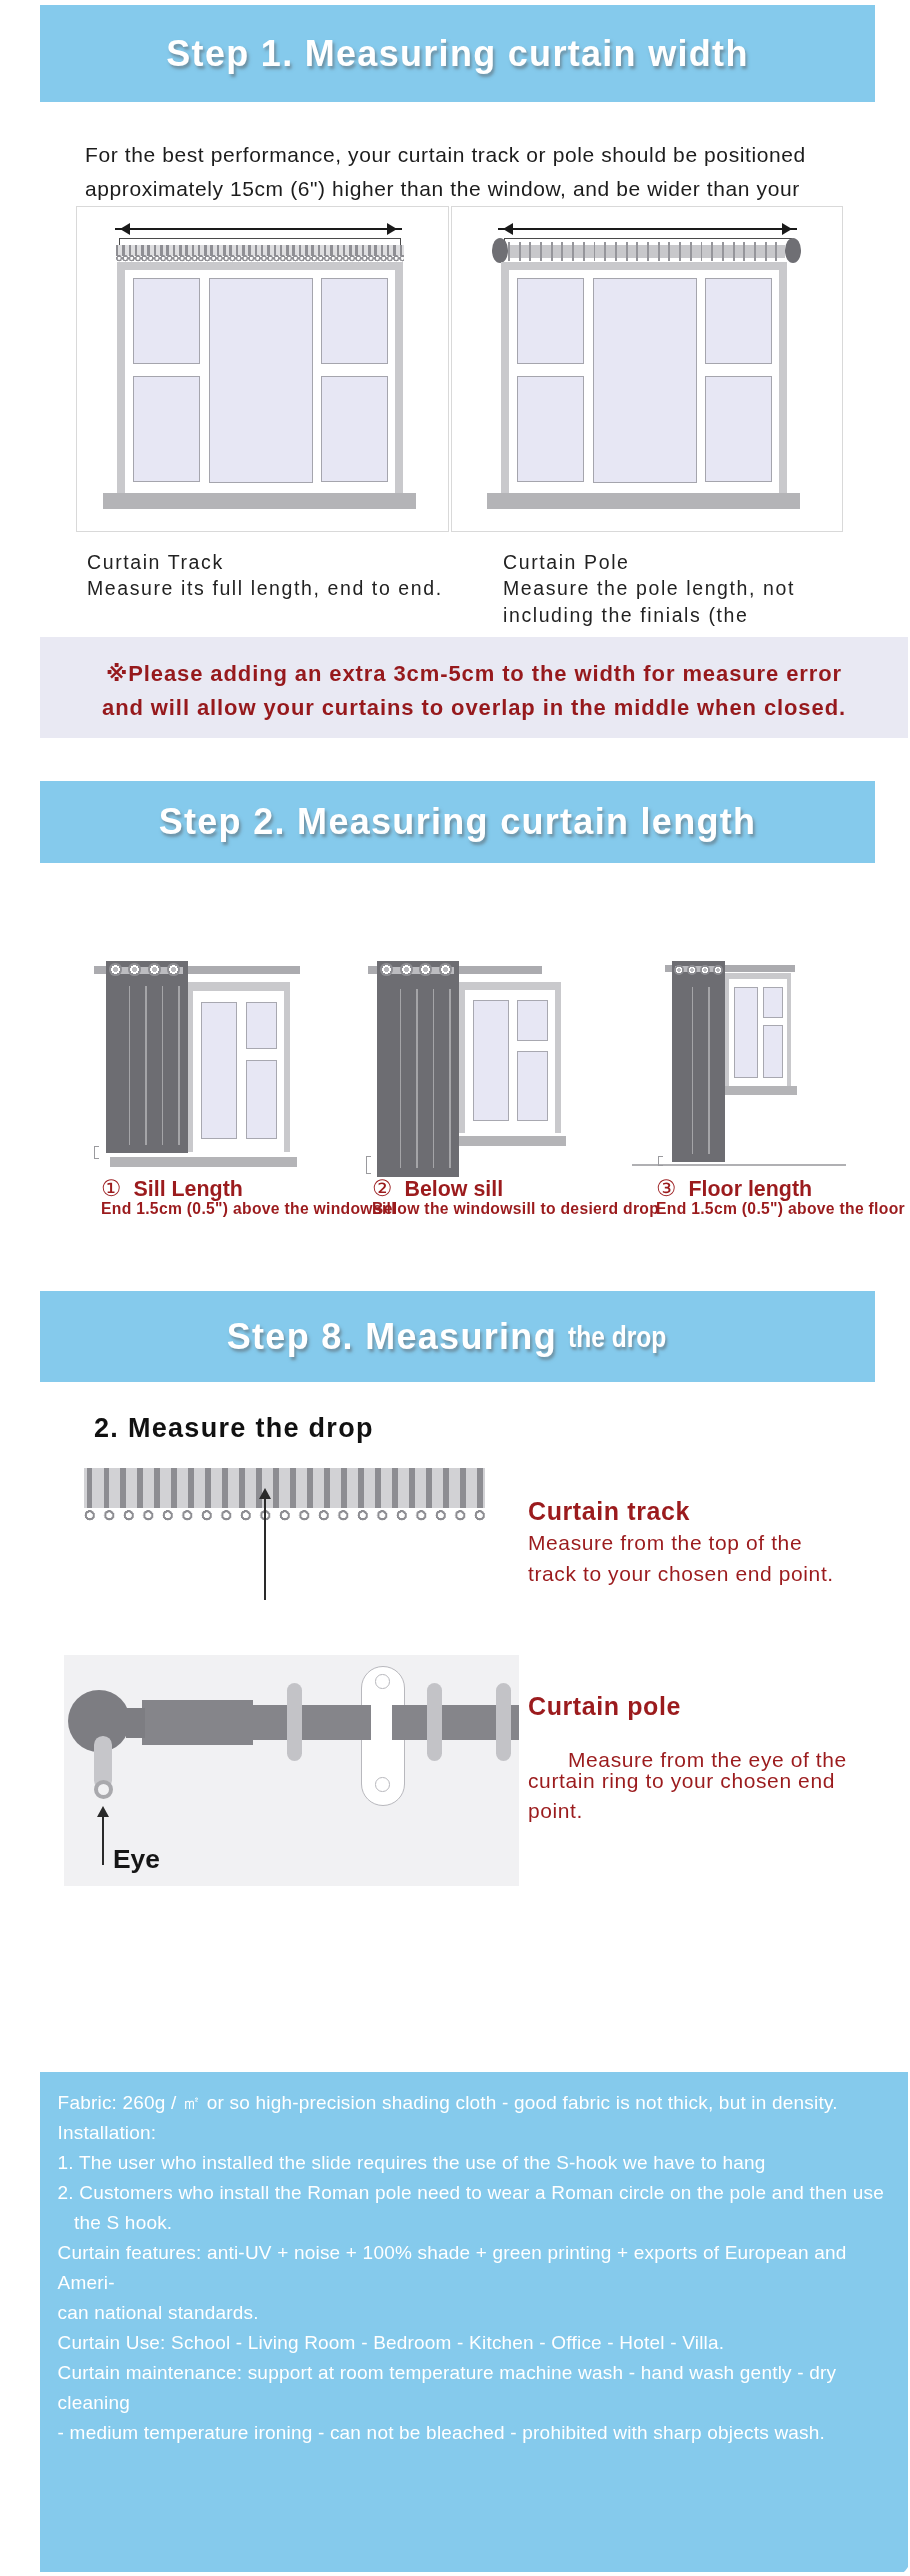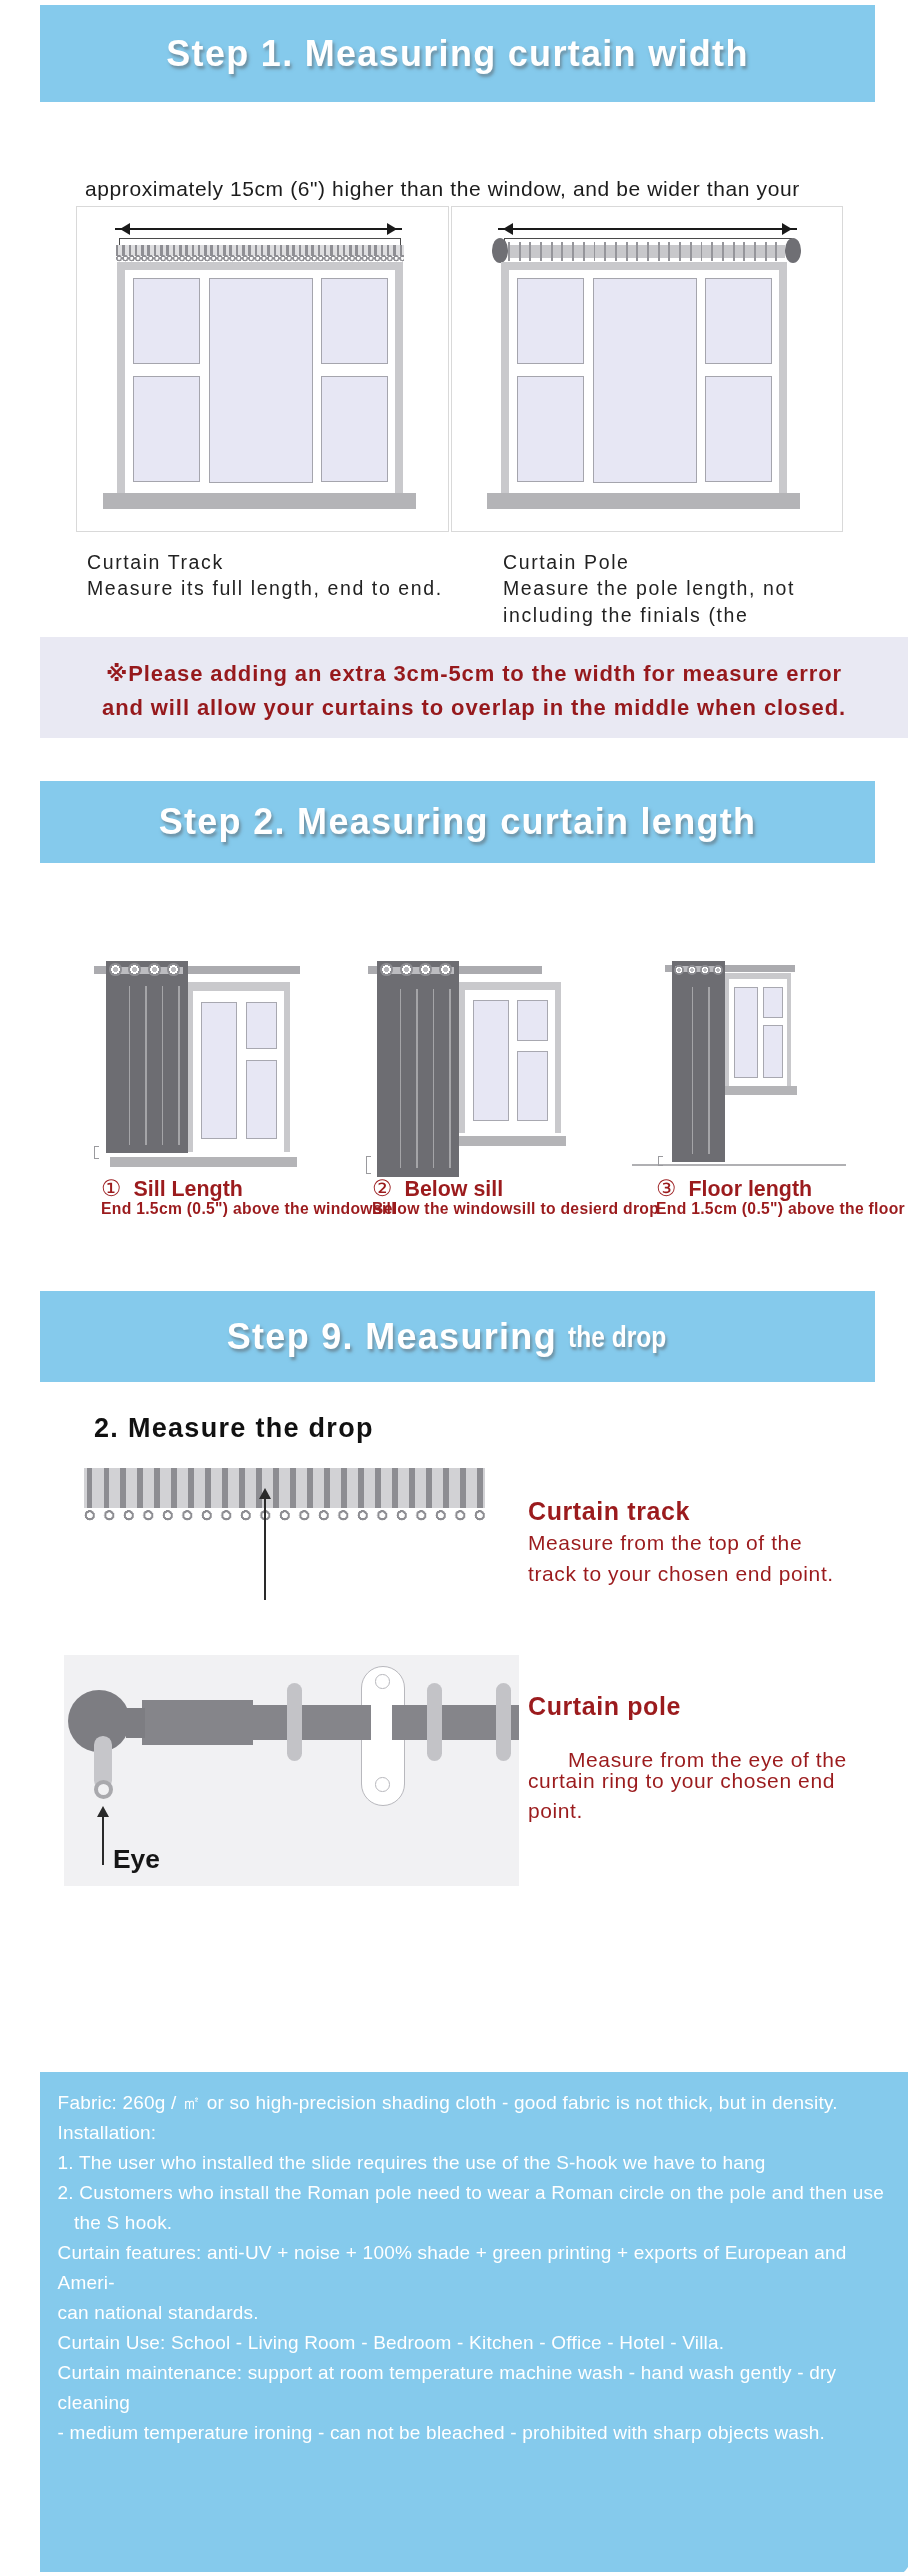--- a/index.html
+++ b/index.html
@@ -85,20 +85,21 @@
 </style>
 </head>
 <body>
 
 <div id="canvas">
 
   <div class="banner" style="top:5px;height:97px;">
     <span class="t">Step 1. Measuring curtain width</span>
   </div>
 
+  <div class="intro" style="left:85px;top:143px;">For the best performance, your curtain track or pole should be positioned</div>
   <div class="intro" style="left:85px;top:177px;">approximately 15cm (6") higher than the window, and be wider than your</div>
 
   <div class="dbox" style="left:76px;top:206px;width:371px;height:324px;">
     <div class="harrow" style="left:38px;top:21px;width:287px;"></div>
     <div class="hbracket" style="left:42px;top:31px;width:282px;"></div>
     <div class="track1" style="left:39px;top:38px;width:288px;"></div>
     <div class="hooks1" style="left:39px;top:48px;width:288px;"></div>
     <div class="w1" style="left:40px;top:55px;">
       <div class="inner"></div>
       <div class="pane" style="left:16.4px;top:16.4px;width:65px;height:84px;"></div>
@@ -208,21 +209,21 @@
   <div class="grommet sm" style="left:700px;top:965px;"></div>
   <div class="grommet sm" style="left:713px;top:965px;"></div>
   <div class="endmark" style="left:658px;top:1156px;height:8.2px;"></div>
   <div class="cap" style="left:656px;top:1175px;">
     <span class="num">③</span>
     <span style="margin-left:6.3px;">Floor length</span>
   </div>
   <div class="capsub" style="left:656px;top:1200px;">End 1.5cm (0.5") above the floor</div>
 
   <div class="banner" style="top:1291px;height:91px;">
-    <span class="t">Step 9. Measuring</span>
+    <span class="t">Step 8. Measuring</span>
     <span class="t-sub">the drop</span>
   </div>
 
   <div class="h2" style="left:94px;top:1413px;">2. Measure the drop</div>
 
   <div class="track3" style="left:84px;top:1468px;width:401px;height:40px;"></div>
   <div class="hooks3" style="left:84px;top:1509px;width:401px;height:15px;"></div>
   <div class="uparrow" style="left:264px;top:1493px;height:107px;"></div>
 
   <div class="red-t" style="left:528px;top:1497px;">Curtain track</div>

